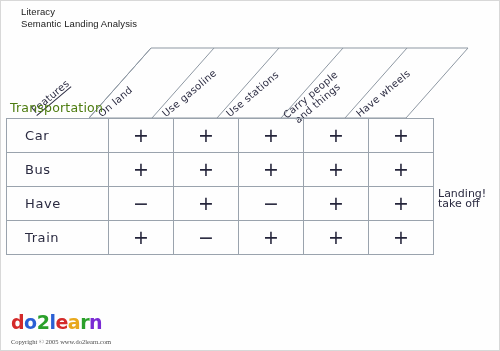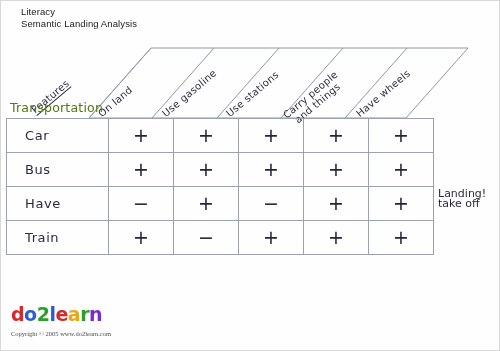--- a/index.html
+++ b/index.html
@@ -131,20 +131,21 @@
     position: absolute;
     left: 10px;
     top: 303px;
   }
   #logo {
     font-family: "DejaVu Sans", sans-serif;
     font-size: 19px;
     font-weight: bold;
     letter-spacing: -0.5px;
     line-height: 20px;
+    margin-top: 8px;
   }
   #logo span { display: inline-block; }
   #copyright {
     margin-top: 6px;
     font-family: "Liberation Serif", serif;
     font-size: 6.5px;
     color: #4a4a4a;
     white-space: nowrap;
   }
 </style>

